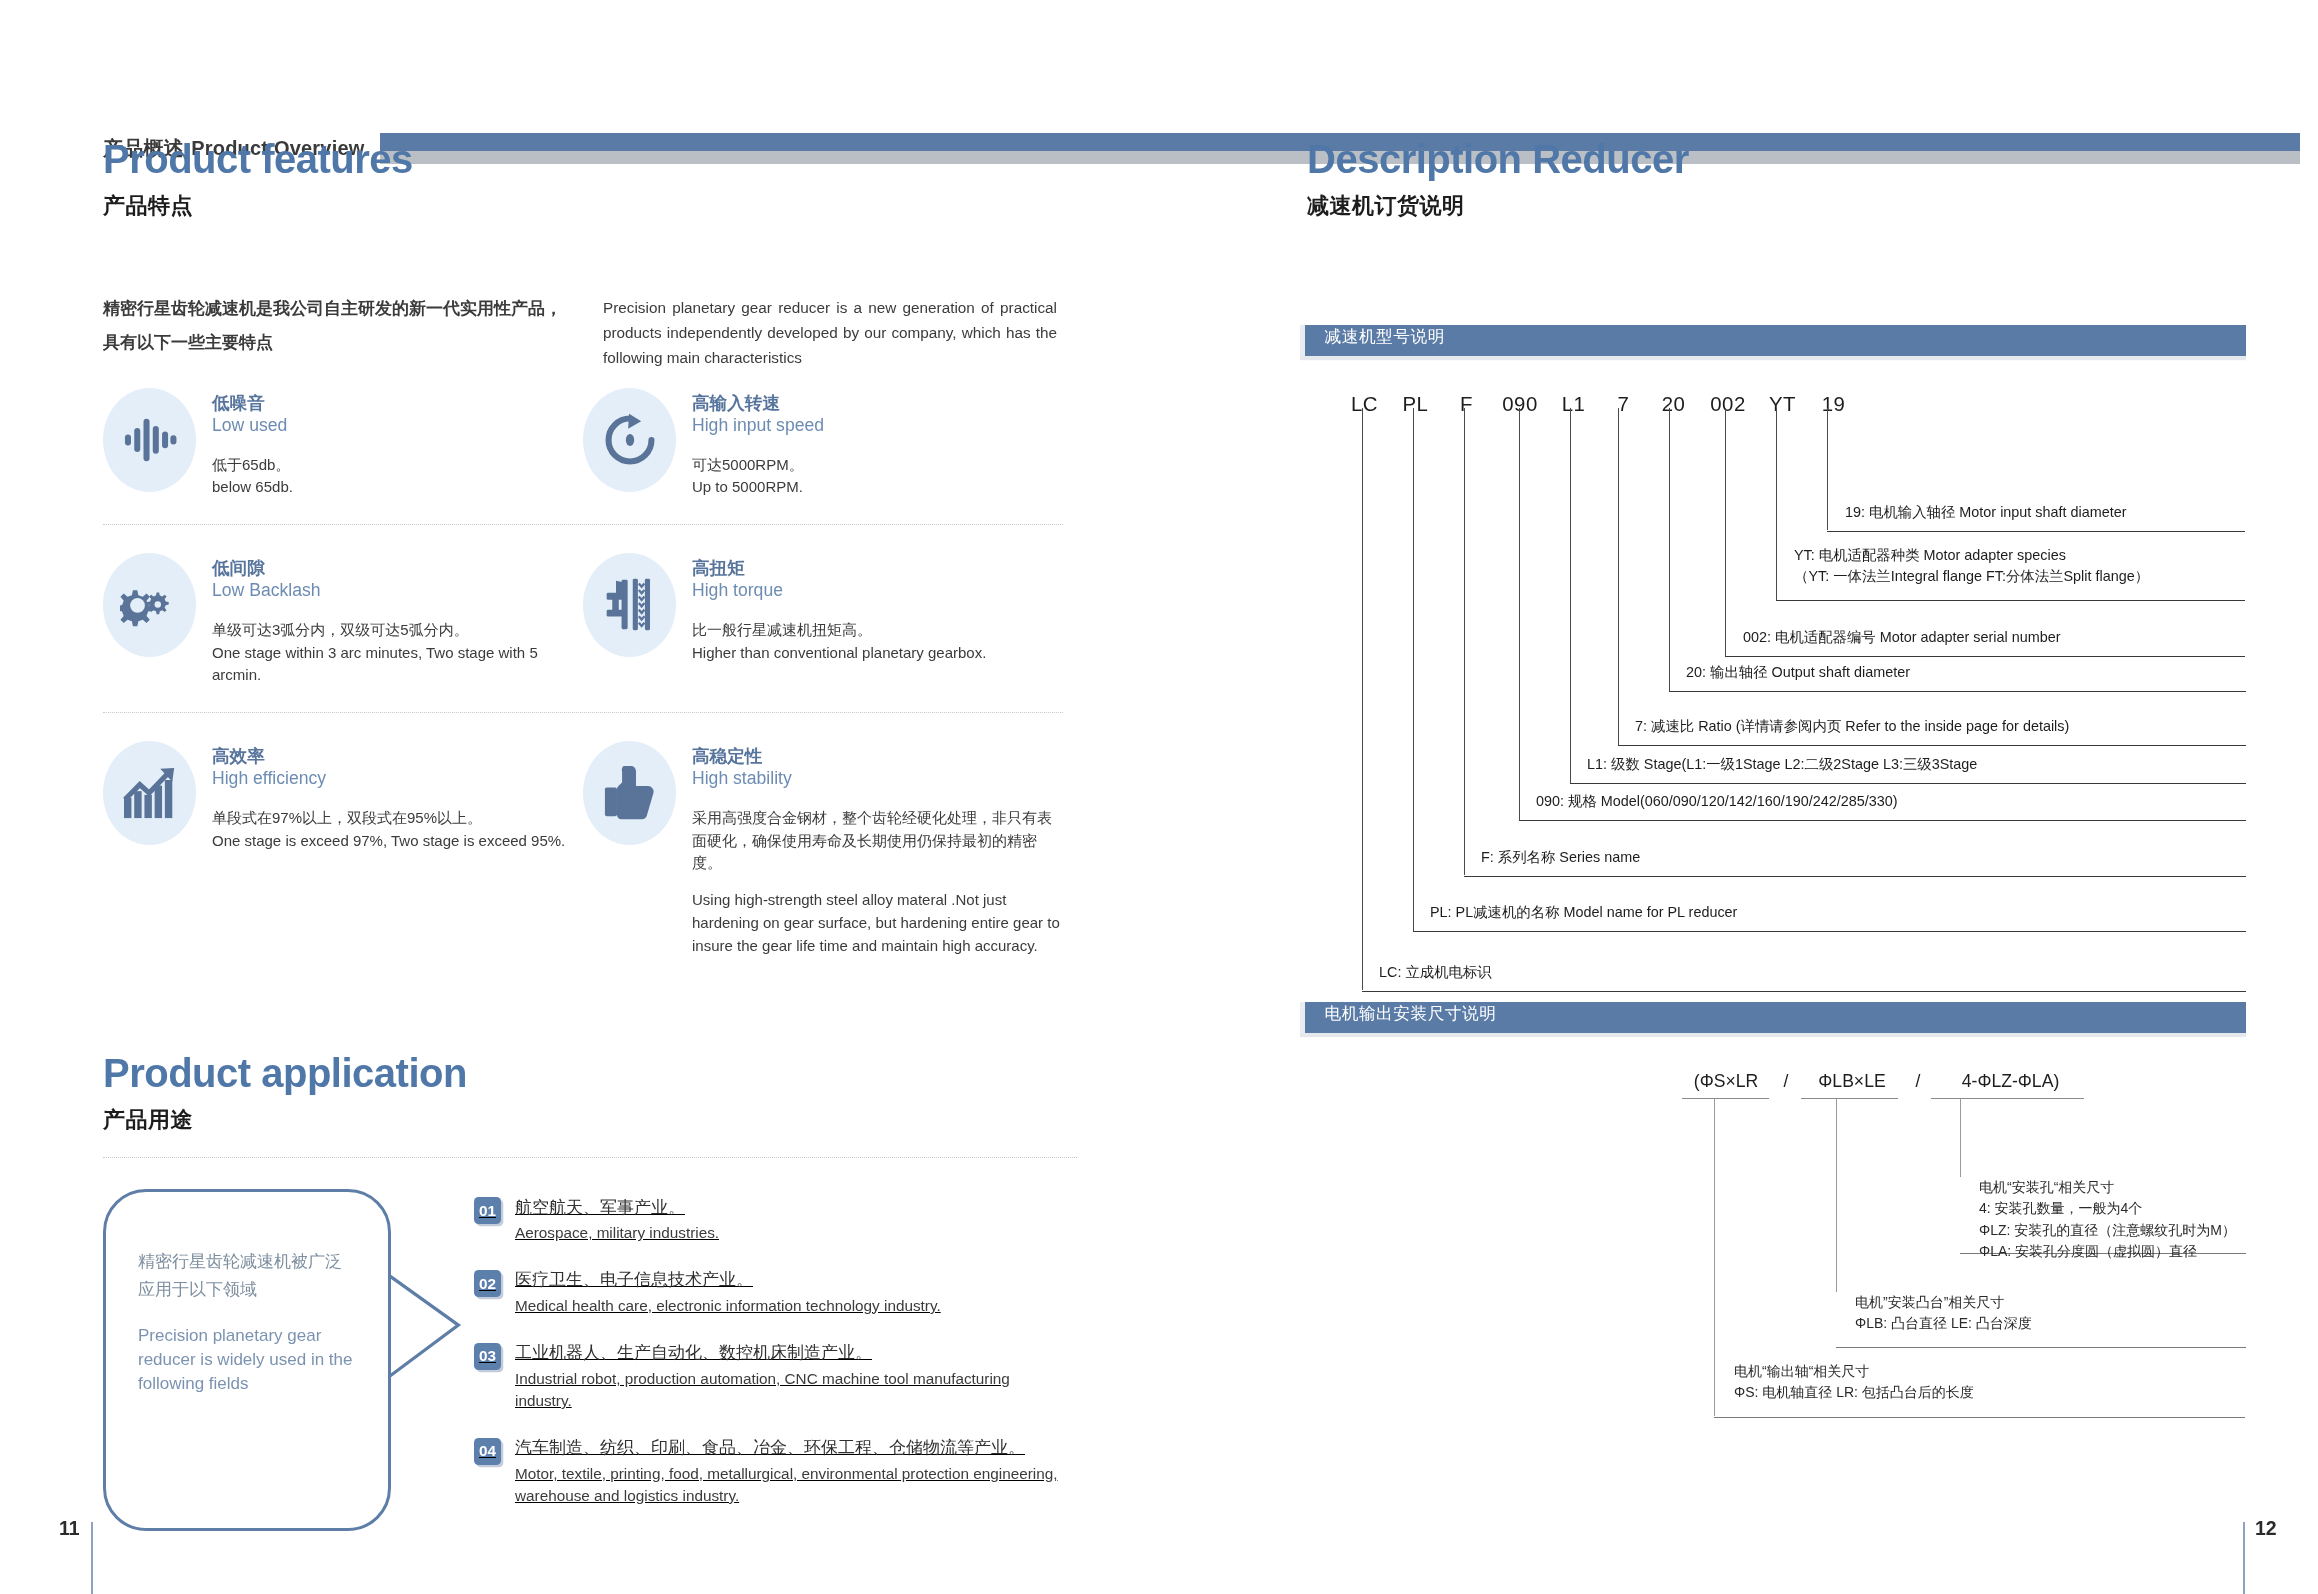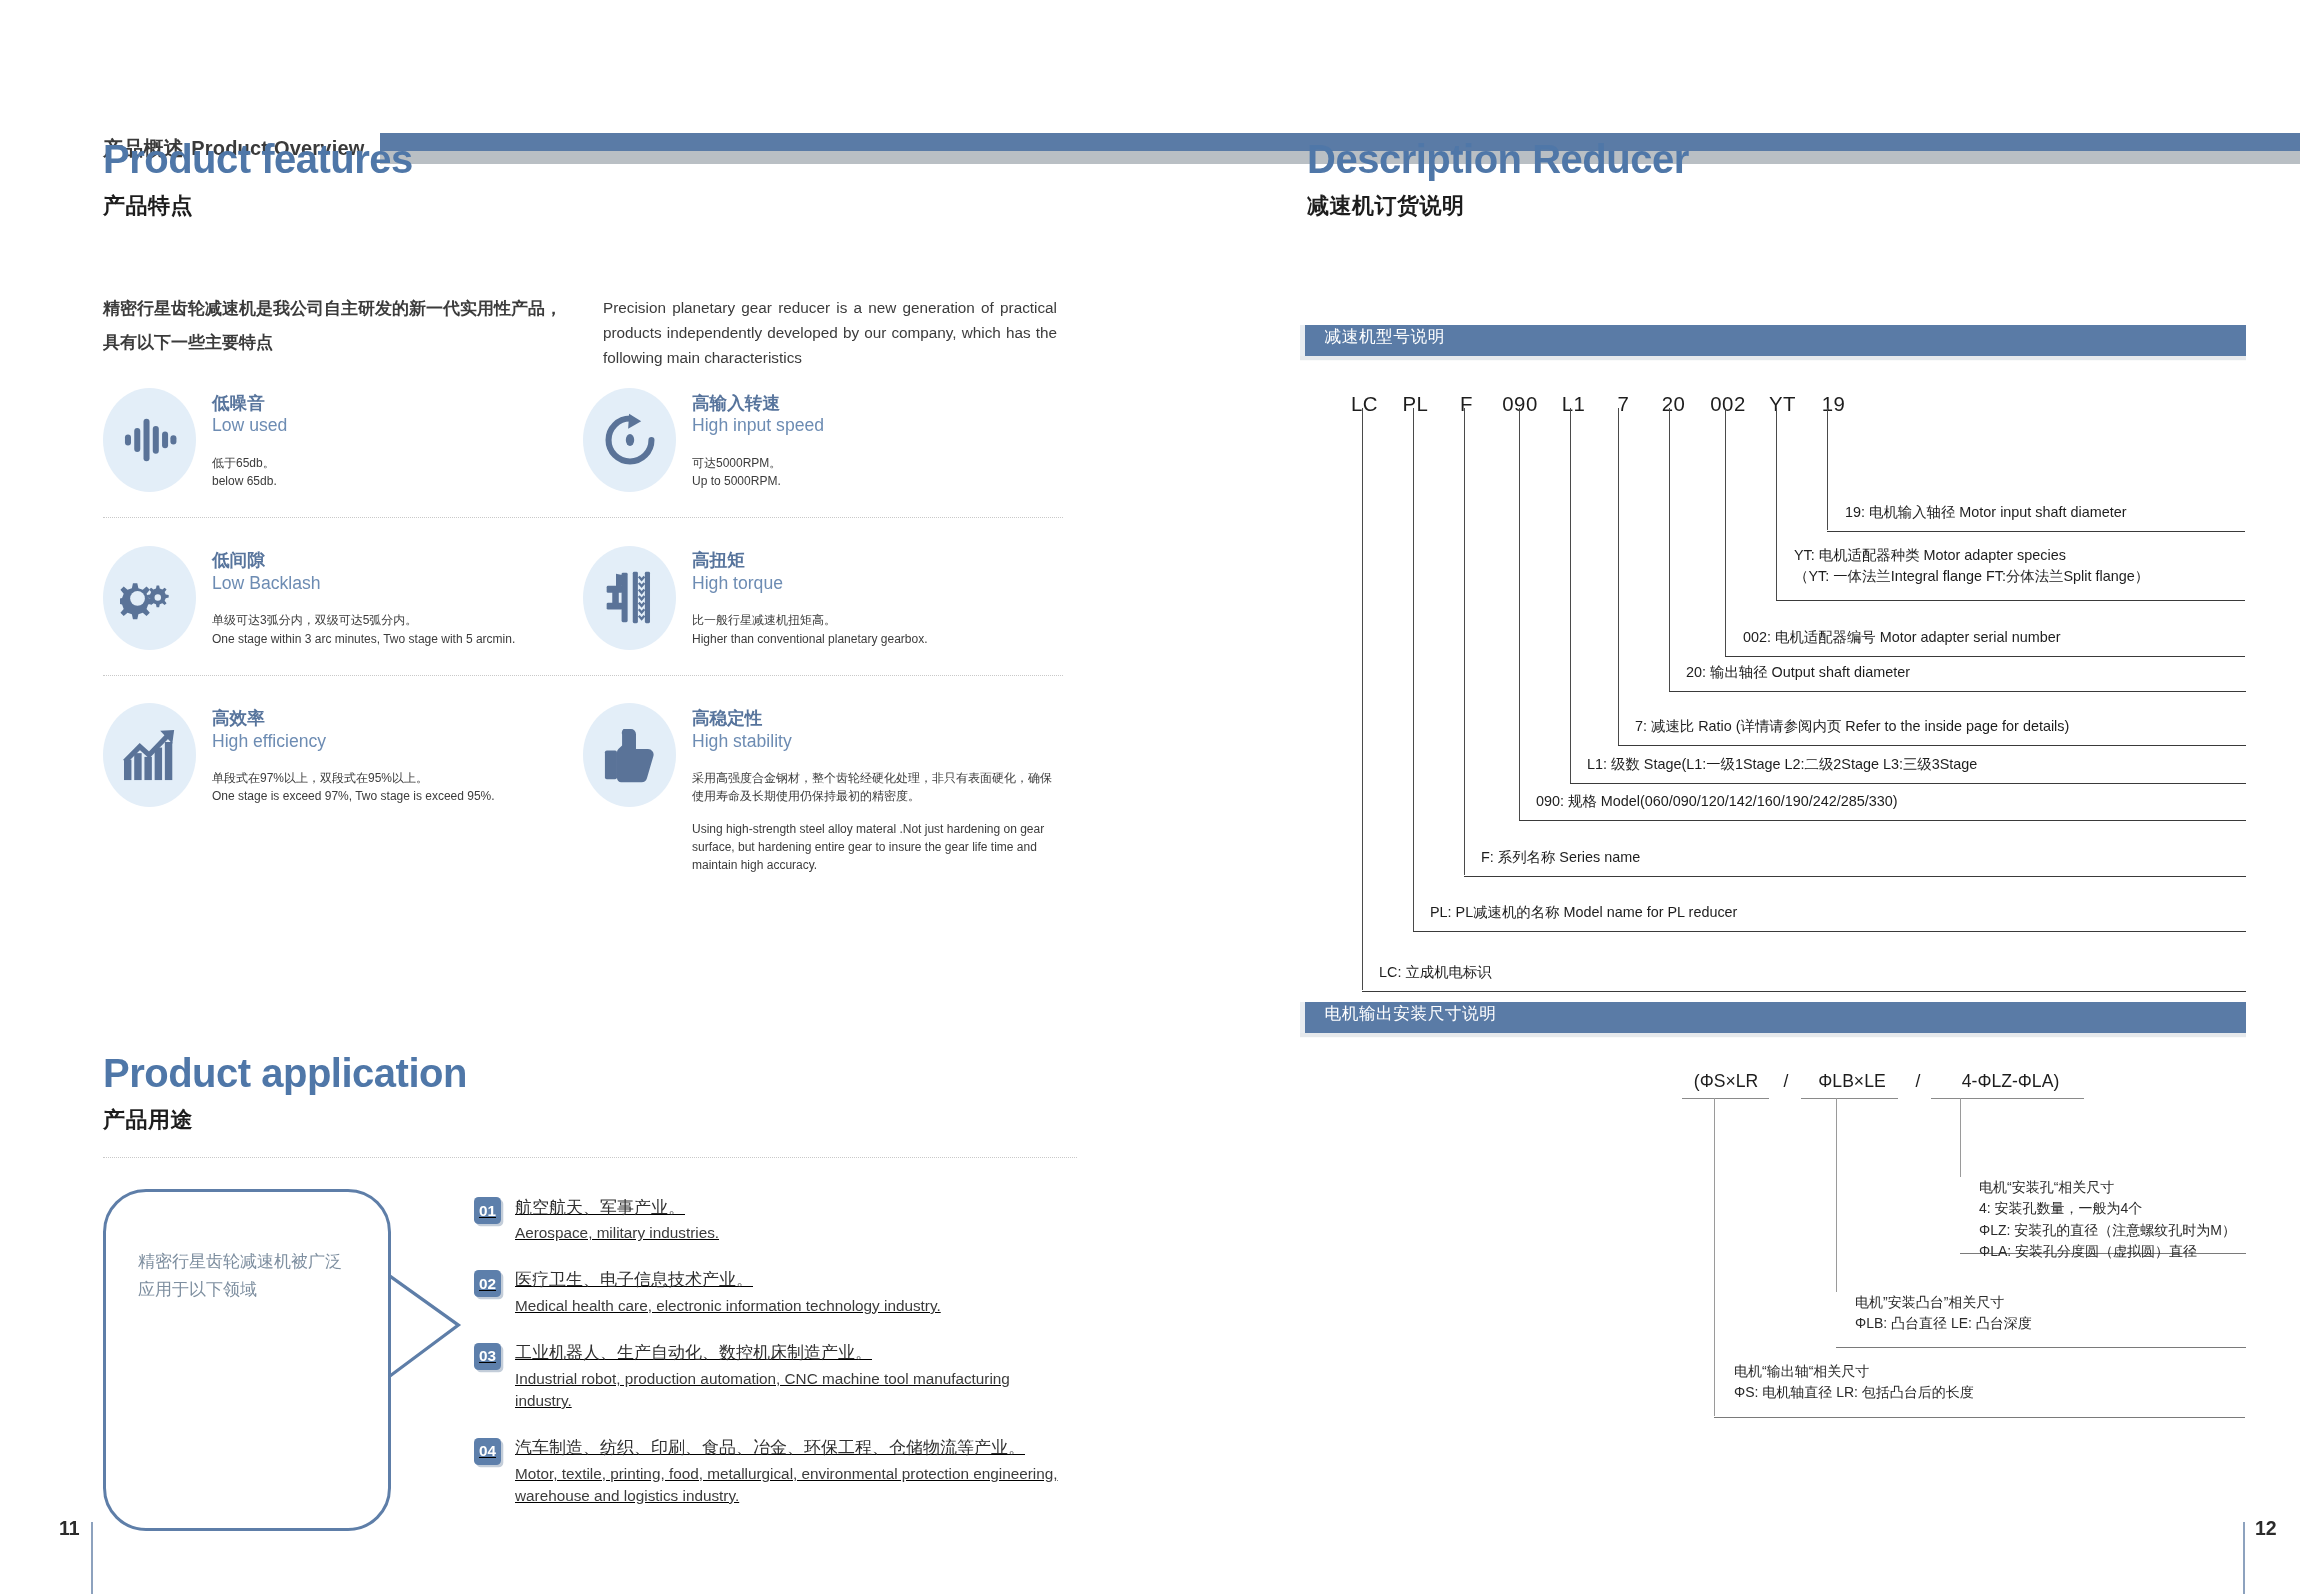--- a/index.html
+++ b/index.html
@@ -56,21 +56,21 @@
   .feat-icon {
     width:93px; height:104px; flex:0 0 93px;
     margin-right:16px; margin-top:2.8px;
     background:#e3eef8; border-radius:50%;
     display:flex; align-items:center; justify-content:center;
   }
   .feat-icon svg { display:block; }
   .feat-body { padding-top:6.5px; flex:1; }
   .feat-t-cn { font-size:17.6px; color:#57749c; font-weight:600; line-height:1.28; }
   .feat-t-en { font-size:17.6px; color:#6d8cb3; line-height:1.34; margin-bottom:16px; }
-  .feat-d { font-size:12px; color:#3b3b3b; line-height:1.52; }
+  .feat-d { font-size:15px; color:#3b3b3b; line-height:1.52; }
   .dotted {
     border-top:1.4px dotted #c9c9c9; margin:0; height:0;
   }
   .row-spacer { height:25px; }
 
   
   .app-sec { position:absolute; left:103px; top:1053px; width:974px; }
   .app-dotted { border-top:1.4px dotted #c9c9c9; margin-top:22px; }
 
   .app-wrap { position:absolute; left:103px; top:1189px; width:983px; display:flex; }
@@ -297,20 +297,21 @@
 
     <div class="app-sec">
       <div class="h-en">Product application</div>
       <div class="h-cn">产品用途</div>
       <div class="app-dotted"></div>
     </div>
 
     <div class="app-wrap">
       <div class="callout">
         <div class="callout-cn">精密行星齿轮减速机被广泛应用于以下领域</div>
+        <div class="callout-en">Precision planetary gear reducer is widely used in the following fields</div>
         <svg class="callout-arrow" viewBox="0 0 160 230">
           <path d="M2 6 L150 112 L2 222" fill="none" stroke="#5e7ea8" stroke-width="7"></path>
         </svg>
       </div>
 
       <div class="app-list">
         <div class="app-item">
           <div class="app-num">01</div>
           <div class="app-txt">
             <div class="app-cn">航空航天、军事产业。</div>

